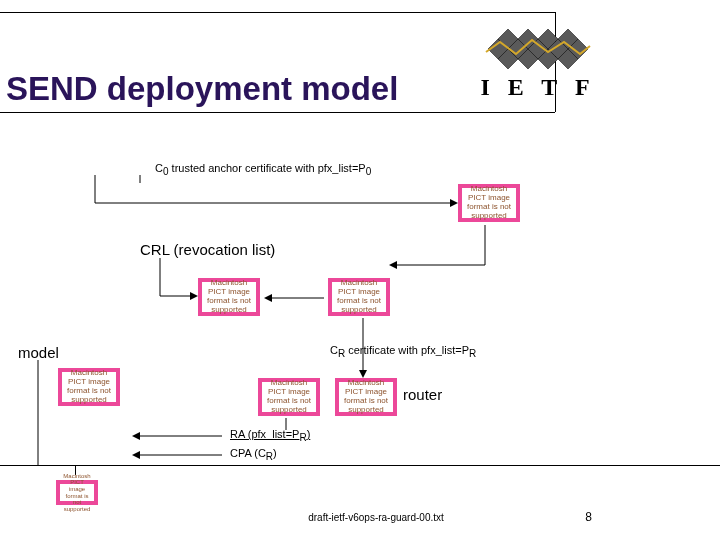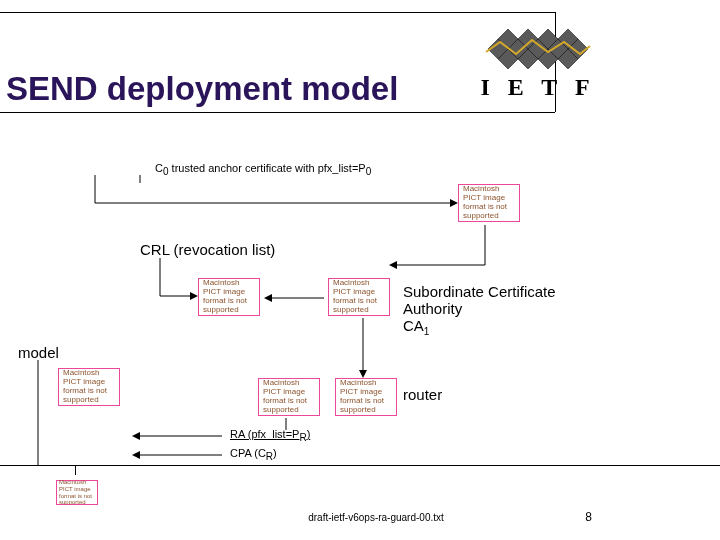--- a/index.html
+++ b/index.html
@@ -5,23 +5,23 @@
   * { box-sizing: border-box; margin: 0; padding: 0; }
   html, body { width: 720px; height: 540px; font-family: Arial, Helvetica, sans-serif; background: #fff; color: #000; }
   .slide { position: relative; width: 616px; height: 540px; }
   .topline { position: absolute; left: 0; top: 12px; width: 555px; height: 1px; background: #000; }
   .vline-top { position: absolute; left: 555px; top: 12px; width: 1px; height: 100px; background: #000; }
   .title { position: absolute; left: 6px; top: 70px; font-size: 33px; font-weight: bold; color: #2a145a; }
   .title-underline { position: absolute; left: 0; top: 112px; width: 555px; height: 1px; background: #000; }
   .logo { position: absolute; right: 18px; top: 26px; width: 120px; }
   .logo svg { display: block; }
   .logo-label { text-align: center; font-size: 24px; letter-spacing: 6px; font-weight: bold; margin-top: 2px; font-family: "Times New Roman", serif; }
-  .pict { position: absolute; border: 1px solid #ec4899; background: #fff; color: #8d542e; font-size: 8px; line-height: 1.1; padding: 3px 4px; display: flex; align-items: center; justify-content: center; }
+  .pict { position: absolute; border: 4px solid #ec4899; background: #fff; color: #8d542e; font-size: 8px; line-height: 1.1; padding: 3px 4px; display: flex; align-items: center; justify-content: center; text-align: center; }
   .pict.small { font-size: 6px; padding: 2px; }
-  .lbl { position: absolute; font-size: 13px; }
+  .lbl { position: absolute; font-size: 13px; text-align: center; }
   .lbl.big { font-size: 15px; }
   .sub { font-size: 10px; vertical-align: sub; }
   .arrow { position: absolute; }
   .footer-line { position: absolute; left: 0; top: 465px; width: 720px; height: 1px; background: #000; }
   .footer-tick { position: absolute; left: 75px; top: 465px; width: 1px; height: 10px; background: #000; }
   .footer-text { position: absolute; left: 16px; width: 720px; top: 512px; text-align: center; font-size: 10px; }
   .page-num { position: absolute; right: 24px; top: 510px; font-size: 12px; }
 </style>
 </head>
 <body>
@@ -80,27 +80,26 @@
 
   <svg class="arrow" style="left:140px; top:258px; width:200px; height:60px;">
     <path d="M 20 0 L 20 38 L 50 38" stroke="#000" fill="none"></path>
     <polygon points="50,34 58,38 50,42" fill="#000"></polygon>
   </svg>
   <svg class="arrow" style="left:262px; top:290px; width:70px; height:16px;">
     <path d="M 62 8 L 10 8" stroke="#000" fill="none"></path>
     <polygon points="10,4 2,8 10,12" fill="#000"></polygon>
   </svg>
 
-  <div class="lbl big" style="left:403px; top:283px;">
-    <div>Subordinate Certificate Authority</div>
-    <div><span>CA</span><span class="sub">1</span></div>
-  </div>
 
   <div class="lbl big" style="left:18px; top:344px;">model</div>
 
+  <div class="lbl" style="left:330px; top:344px; font-size:11px;">
+    <span>C</span><span class="sub">R</span><span> certificate with pfx_list=P</span><span class="sub">R</span>
+  </div>
 
   <div class="pict" style="left:58px; top:368px; width:62px; height:38px;">Macintosh PICT image format is not supported</div>
 
   <div class="pict" style="left:258px; top:378px; width:62px; height:38px;">Macintosh PICT image format is not supported</div>
   <div class="pict" style="left:335px; top:378px; width:62px; height:38px;">Macintosh PICT image format is not supported</div>
 
   <div class="lbl big" style="left:403px; top:386px;">router</div>
 
   <svg class="arrow" style="left:355px; top:318px; width:20px; height:62px;">
     <path d="M 8 0 L 8 52" stroke="#000" fill="none"></path>

